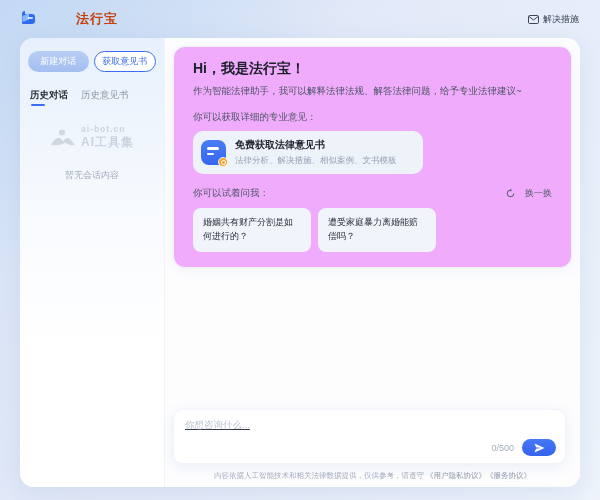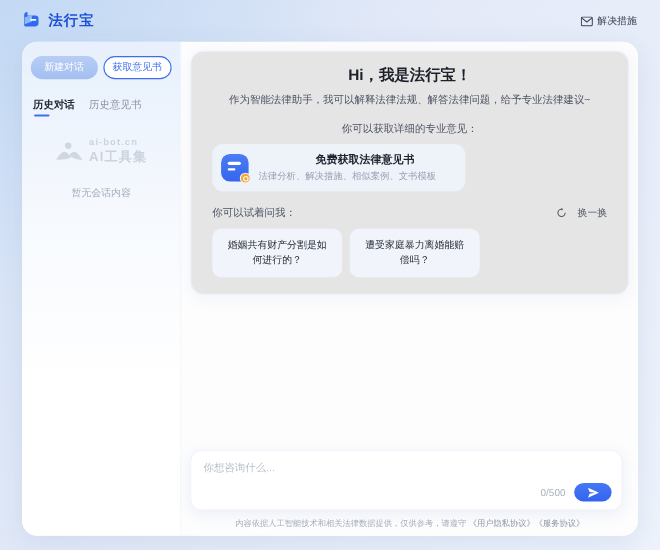--- a/index.html
+++ b/index.html
@@ -8,21 +8,21 @@
     font-family:"Liberation Sans","DejaVu Sans",sans-serif;
     background:
       radial-gradient(at -10% -20%, #bcd5f3 0%, rgba(188,213,243,0) 45%),
       linear-gradient(125deg, #d3e2f6 0%, #e4eaf8 45%, #eef3fb 100%);
     color:#272d39;
   }
 
   
   .topbar { height:38px; display:flex; align-items:center; justify-content:space-between; padding:0 21px; }
   .brand { display:flex; align-items:center; gap:6px; }
-  .brand-name { font-size:13px; font-weight:bold; color:#1d4ed8; letter-spacing:1px; }
+  .brand-name { font-size:13px; font-weight:bold; color:#c2410c; letter-spacing:1px;margin-left:32px; }
   .feedback { display:flex; align-items:center; gap:4px; font-size:9px; color:#3c4references5; color:#3c4455; cursor:pointer; }
 
   
   .panel {
     margin:0 20px; height:449px; background:#ffffff; border-radius:14px;
     display:flex; overflow:hidden; box-shadow:0 6px 24px rgba(120,150,200,.18);
   }
 
   
   .sidebar {
@@ -41,56 +41,56 @@
   .watermark { margin-top:18px; display:flex; align-items:center; justify-content:center; gap:5px; opacity:.85; }
   .wm-text { color:#c7cdd9; font-weight:bold; }
   .wm-line1 { font-size:8.5px; letter-spacing:1px; }
   .wm-line2 { font-size:12px; letter-spacing:1px; }
   .empty-hint { margin-top:18px; text-align:center; font-size:9px; color:#a3acbb; }
 
   
   .main { flex:1; background:#fdfdfe; display:flex; flex-direction:column; position:relative; }
 
   .hero {
-    margin:8px 8px 0; background:#e5e5e5; border:1px solid #eff2f8; border-radius:12px;
-    box-shadow:0 3px 14px rgba(100,130,190,.08); padding:13px 19px 15px;text-align:center;
+    margin:8px 8px 0; background:#f0abfc; border:1px solid #eff2f8; border-radius:12px;
+    box-shadow:0 3px 14px rgba(100,130,190,.08); padding:13px 19px 15px;
   }
   .hero-title { font-size:14px; font-weight:bold; color:#1b2029; margin-bottom:7px; }
   .hero-sub { font-size:9.5px; color:#4d5464; margin-bottom:13px; }
   .section-label { font-size:9.5px; color:#4d5464; }
 
   .opinion-card {
     margin-top:7px; display:flex; align-items:center; gap:9px; width:fit-content;
     background:#eef3fa; border-radius:10px; padding:7px 26px 7px 8px; cursor:pointer;
   }
   .doc-icon { width:25px; height:25px; border-radius:8px; background:linear-gradient(180deg,#4a7cf5,#3566ee); position:relative; flex:0 0 25px; }
   .doc-icon .bar1 { position:absolute; left:6px; top:7px; width:12px; height:2.5px; border-radius:2px; background:#ffffff; }
   .doc-icon .bar2 { position:absolute; left:6px; top:12.5px; width:7px; height:2.5px; border-radius:2px; background:#ffffff; }
   .doc-icon .seal { position:absolute; right:-2px; bottom:-2px; width:10px; height:10px; border-radius:50%; background:#f6a62d; border:1.5px solid #eef3fa; }
   .doc-icon .seal::after { content:""; position:absolute; left:2px; top:2px; width:3px; height:3px; border-radius:50%; border:1px solid #ffffff; }
-  .opinion-title { font-size:10px; font-weight:bold; color:#1d222c; margin-bottom:3px;margin-left:32px; }
+  .opinion-title { font-size:10px; font-weight:bold; color:#1d222c; margin-bottom:3px; }
   .opinion-sub { font-size:8.5px; color:#98a1b3; }
 
   .suggest-row { margin-top:13px; display:flex; align-items:center; justify-content:space-between; }
   .refresh { display:flex; align-items:center; gap:10px; font-size:9px; color:#535a69; cursor:pointer; }
 
   .q-row { margin-top:8px; display:flex; gap:7px; }
   .q-card {
     width:118px; background:#f1f5fb; border-radius:8px; padding:8px 10px;
     font-size:9px; line-height:1.55; color:#272d39; cursor:pointer;
   }
 
   
   .composer {
     margin:auto 14px 0 8px; background:#ffffff; border:1px solid #f1f4f9; border-radius:10px;
     height:55px; box-shadow:0 3px 14px rgba(90,120,180,.12); position:relative; padding:9px 11px;
   }
   .composer textarea {
     width:100%; height:24px; border:none; outline:none; resize:none;
-    font-family:"Liberation Sans","DejaVu Sans",sans-serif; font-size:9.5px; color:#333a46; background:transparent;
+    font-family:"Liberation Sans","DejaVu Sans",sans-serif; font-size:9.5px; color:#333a46; background:transparent;text-decoration:underline;
   }
   .composer textarea::placeholder { color:#b9c0cc; }
   .composer-right { position:absolute; right:9px; bottom:7px; display:flex; align-items:center; gap:8px; }
   .char-count { font-size:9px; color:#a7aebc; }
   .send-btn { width:34px; height:17px; border:none; border-radius:999px; background:linear-gradient(180deg,#4677f5,#3463ef); display:flex; align-items:center; justify-content:center; cursor:pointer; }
 
   .footer { text-align:center; font-size:7.5px; color:#a4adbc; padding:7px 0 6px; }
   .footer .f-link { color:#8d96a8; cursor:pointer; }
 </style>
 </head>

